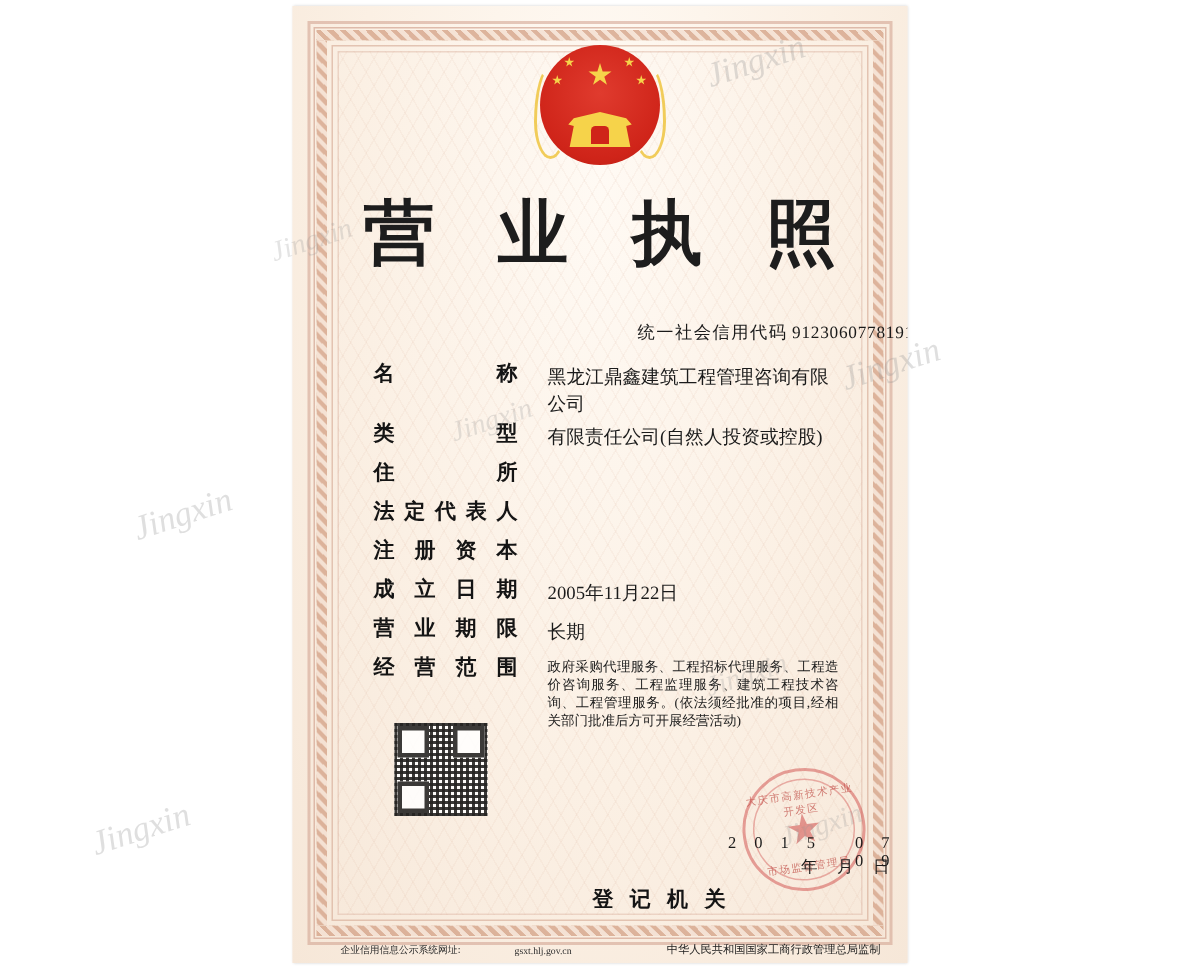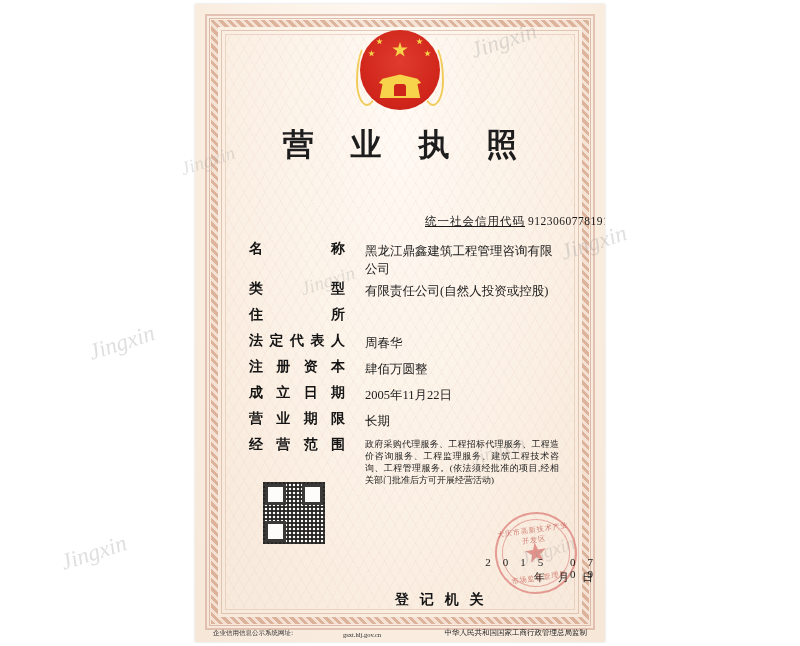--- a/index.html
+++ b/index.html
@@ -144,36 +144,36 @@
   .emblem .wheat-r { right: 2px; transform: scaleX(-1); }
 
   
   .title {
     position: absolute;
     left: 0; right: 0;
     top: 120px;
     text-align: center;
     font-family: "DejaVu Serif", serif;
     font-weight: bold;
-    font-size: 31px;
+    font-size: 47px;
     letter-spacing: 13px;
     color: #1d1d1d;
     text-indent: 13px;
   }
 
   
   .credit-line {
     position: absolute;
     left: 230px;
     top: 210px;
     font-size: 11.5px;
     color: #1a1a1a;
     white-space: nowrap;
   }
-  .credit-line .label { letter-spacing: 1px; text-decoration: underline; }
+  .credit-line .label { letter-spacing: 1px; }
   .credit-line .value {
     font-family: "Liberation Serif", serif;
     letter-spacing: .5px;
     margin-left: 3px;
   }
 
   
   .fields {
     position: absolute;
     left: 54px;
@@ -312,21 +312,21 @@
     color: rgba(176, 34, 28, 0.75);
     letter-spacing: 1px;
     font-family: "DejaVu Sans", sans-serif;
   }
   .seal .seal-text-top { top: 11px; }
   .seal .seal-text-bottom { bottom: 9px; }
 
   
   .foot-left {
     position: absolute;
-    left: 18px;
+    left: 32px;
     bottom: 4px;
     font-size: 6.5px;
     color: #2a2a2a;
     font-family: "DejaVu Sans", sans-serif;
   }
   .foot-mid {
     position: absolute;
     left: 148px;
     bottom: 4px;
     font-size: 6.5px;
@@ -415,31 +415,29 @@
       </div>
 
       <div class="field">
         <div class="flabel">
           <span>法</span>
           <span>定</span>
           <span>代</span>
           <span>表</span>
           <span>人</span>
         </div>
-        <div class="fvalue">周春华</div>
       </div>
 
       <div class="field">
         <div class="flabel">
           <span>注</span>
           <span>册</span>
           <span>资</span>
           <span>本</span>
         </div>
-        <div class="fvalue">肆佰万圆整</div>
       </div>
 
       <div class="field">
         <div class="flabel">
           <span>成</span>
           <span>立</span>
           <span>日</span>
           <span>期</span>
         </div>
         <div class="fvalue">2005年11月22日</div>

